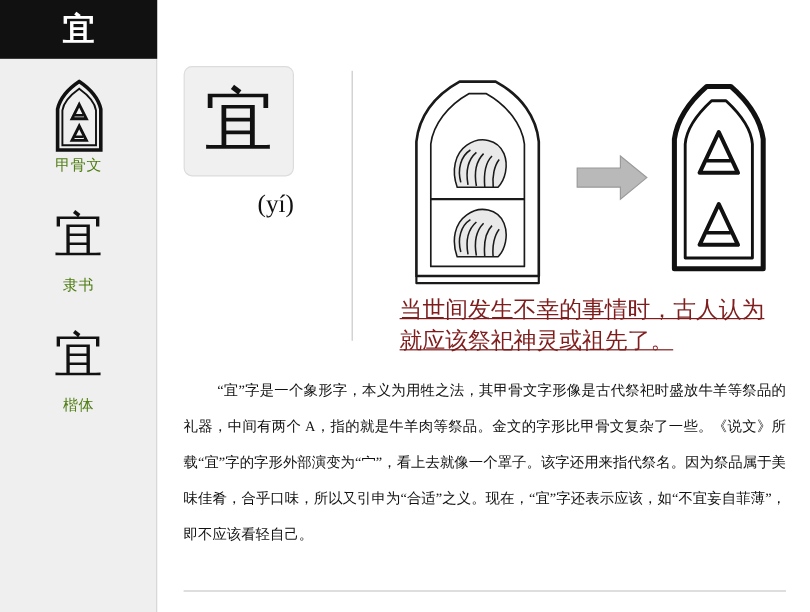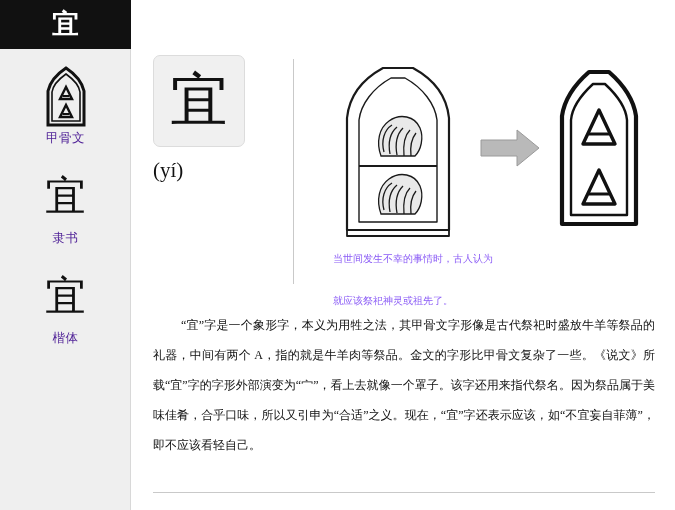--- a/index.html
+++ b/index.html
@@ -66,21 +66,21 @@
   }
   .script-glyph svg { display: block; }
   .script-glyph .txtglyph {
     font-size: 41px;
     color: #111;
     line-height: 1;
     font-family: "Liberation Serif", "DejaVu Serif", serif;
   }
   .script-label {
     font-size: 12.5px;
-    color: #4c1d95;
+    color: #4d7c0f;
     margin-top: 0;
     letter-spacing: 0.5px;
   }
 
   
   .main {
     position: absolute;
     left: 131px;
     top: 0;
     width: 544px;
@@ -112,21 +112,21 @@
     font-size: 58px;
     line-height: 1;
     color: #111;
     font-family: "Liberation Serif", "DejaVu Serif", serif;
   }
   .hero-pinyin {
     position: absolute;
     left: 0;
     top: 108px;
     width: 92px;
-    text-align: left;
+    text-align: right;
     font-size: 21px;
     color: #111;
     font-family: "Liberation Serif", "DejaVu Serif", serif;
   }
 
   .v-divider {
     position: absolute;
     left: 140px;
     top: 9px;
     width: 1px;
@@ -141,26 +141,27 @@
     width: 330px;
     height: 182px;
   }
   .illus svg { display: block; }
 
   .caption {
     position: absolute;
     left: 180px;
     top: 196px;
     width: 310px;
-    font-size: 10px;
+    font-size: 19px;
     line-height: 26px;
-    color: #8b5cf6;
+    color: #7f1d1d;
     text-align: justify;
-  }
-  .caption .line2 { display: block; margin-top: 16px; }
+    text-decoration: underline;
+  }
+  .caption .line2 { display: block; }
 
   .body-text {
     position: absolute;
     left: 22px;
     top: 310px;
     width: 502px;
     font-size: 12px;
     line-height: 30px;
     color: #111;
     text-align: justify;

